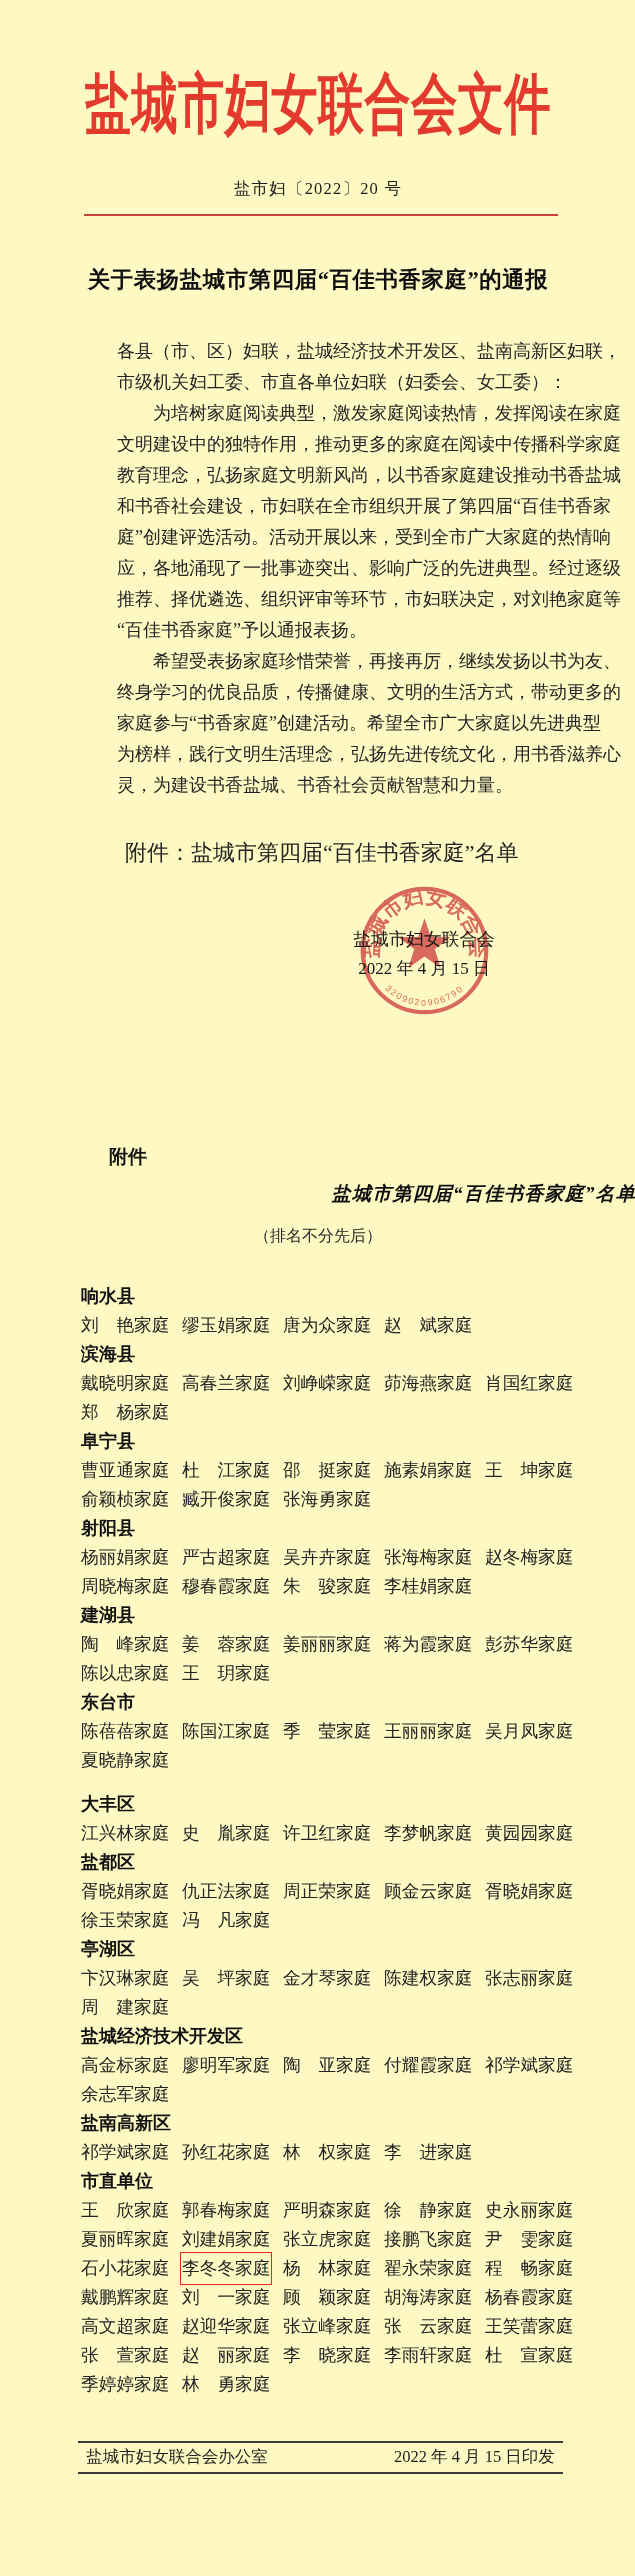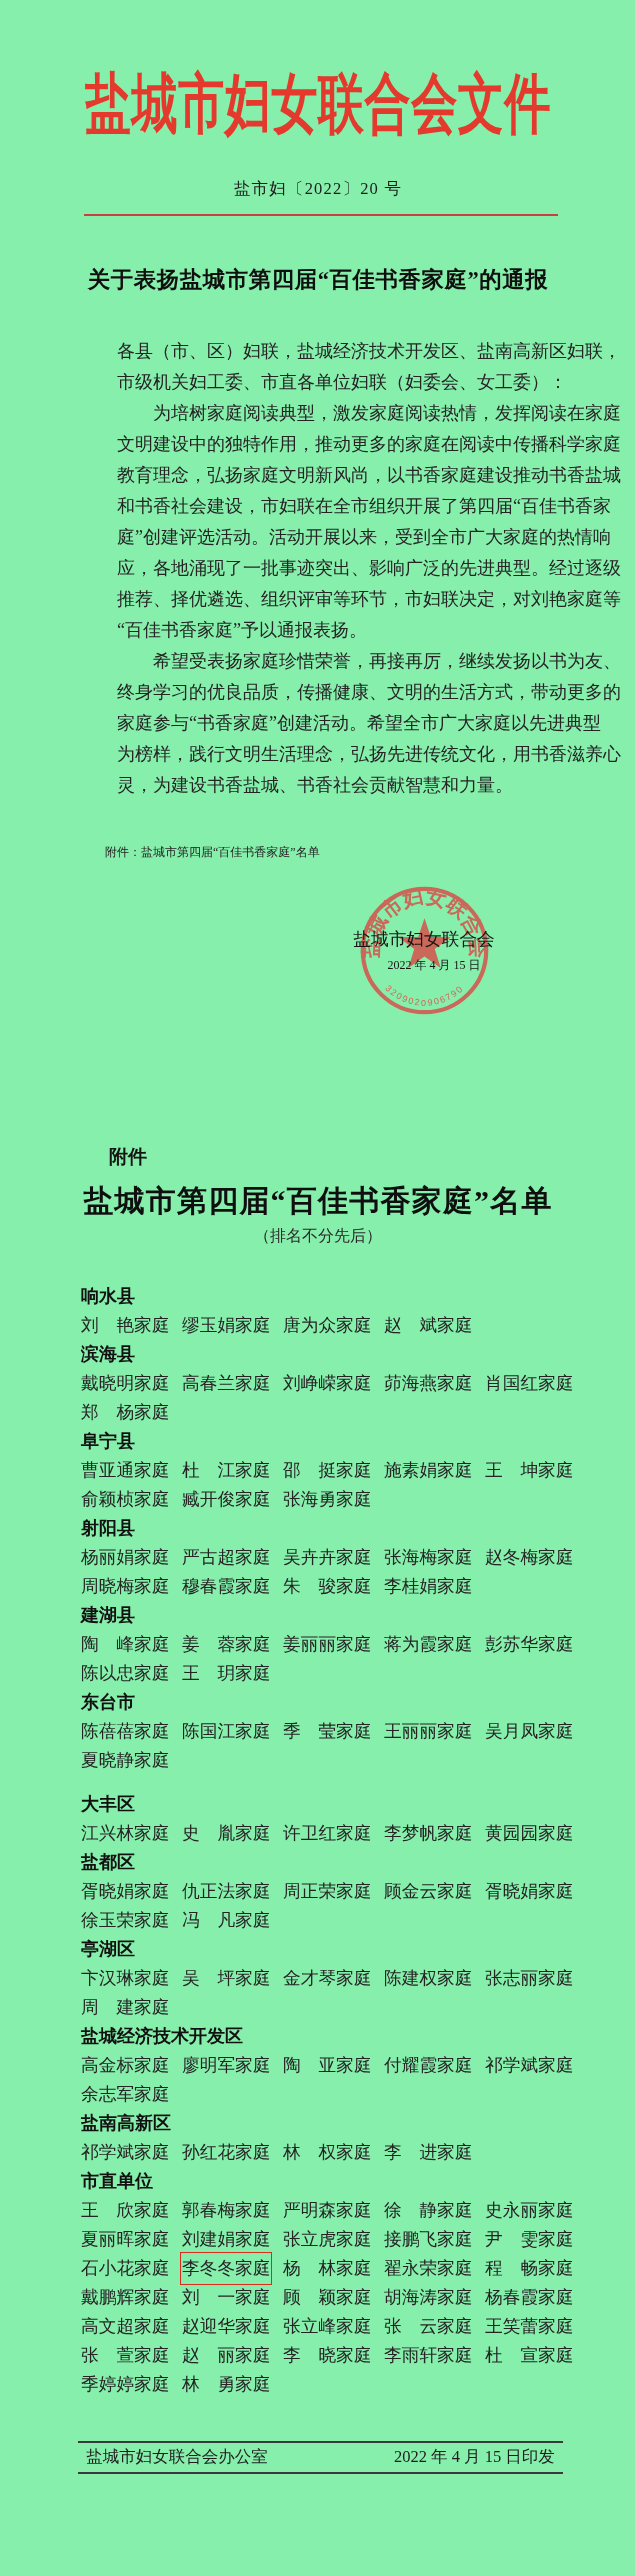--- a/index.html
+++ b/index.html
@@ -1,21 +1,21 @@
 <!DOCTYPE html>
 <html style="font-size:9.4px"><head>
 <meta charset="utf-8">
 <style>
   html, body { margin: 0; padding: 0; background: #888; }
   .page {
     position: relative;
     width: 636px;
     height: 2576px;
     margin: 0 auto;
-    background: #86efac;
+    background: #fef9c3;
     overflow: hidden;
     font-family: "Liberation Serif", "DejaVu Serif", serif;
     color: #222;
   }
   .red-head {
     position: absolute;
     top: 61px; left: 0; width: 636px;
     text-align: center;
     font-size: 46px;
     font-weight: bold;
@@ -56,38 +56,38 @@
   .body-line {
     height: 31px;
     line-height: 31px;
     font-size: 18px;
     white-space: nowrap;
     color: #242424;
   }
   .attach-note {
     position: absolute;
     top: 838px; left: 81px; width: 483px;
-    font-size: 12px;
+    font-size: 22px;
     line-height: 29px;
     color: #242424;
     white-space: pre;
   }
   .sig {
     position: absolute;
     top: 927px; left: 347px; width: 154px;
     text-align: center;
     font-size: 17.7px;
     color: #161616;
     z-index: 3;
   }
   .sig-date {
     position: absolute;
-    top: 957px; left: 357px; width: 154px;
-    text-align: center;
-    font-size: 12px;
+    top: 957px; left: 347px; width: 154px;
+    text-align: center;
+    font-size: 17px;
     color: #161616;
     z-index: 3;
   }
   .seal {
     position: absolute;
     top: 884px; left: 358px;
     width: 133px; height: 133px;
     z-index: 2;
     opacity: 0.88;
   }
@@ -96,25 +96,26 @@
     top: 1144px; left: 82px;
     font-family: "Liberation Sans", "DejaVu Sans", sans-serif;
     font-size: 19px;
     font-weight: bold;
     color: #141414;
     padding-left: 27px;
   }
   .att-title {
     position: absolute;
     top: 1181px; left: 0; width: 636px;
-    text-align: center;
-    font-size: 30px;
+    text-align: right;
+    font-size: 19px;
     font-weight: bold;
     letter-spacing: 1.2px;
     color: #0f0f0f;
+    font-style: italic;
   }
   .att-sub {
     position: absolute;
     top: 1226px; left: 0; width: 636px;
     text-align: center;
     font-size: 16px;
     color: #2a2a2a;
   }
   .roster {
     position: absolute;

